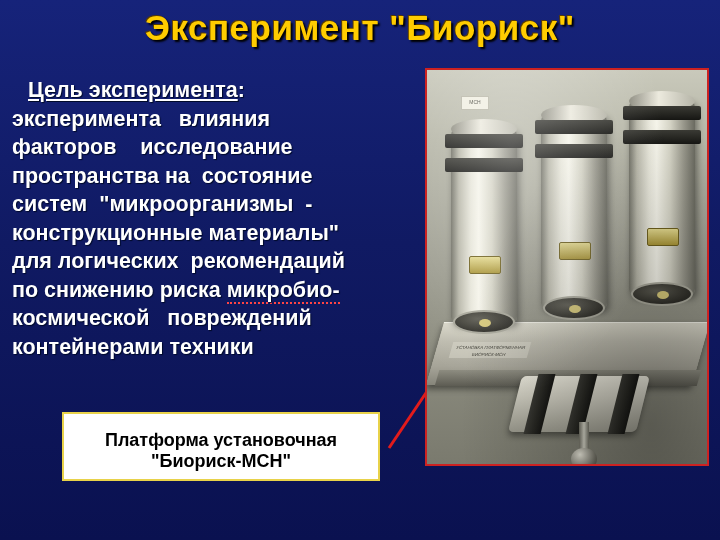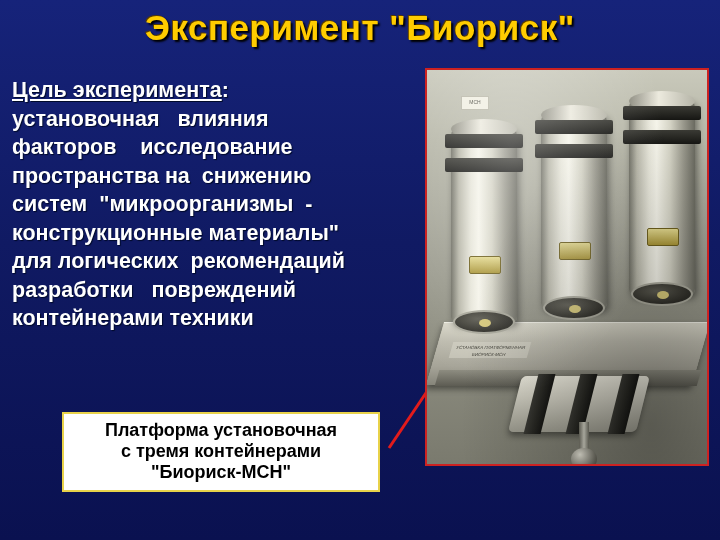--- a/index.html
+++ b/index.html
@@ -47,40 +47,41 @@
     font-weight: bold;
     line-height: 28.5px;
     text-shadow: 1px 1px 1px #000a2a;
   }
   .body-text .line {
     white-space: pre;
   }
   .lead {
     text-decoration: underline;
     color: #ffffff;
+    margin-left: 16px;
   }
   .dotted {
     border-bottom: 2px dotted #ff4444;
     padding-bottom: 0px;
   }
 
   
   .caption-box {
     position: absolute;
     left: 62px;
     top: 412px;
     width: 318px;
     border: 2px solid #e8d24a;
     background: #ffffff;
     color: #000000;
     text-align: center;
     font-size: 18px;
     font-weight: bold;
     line-height: 21px;
-    padding: 6px 4px 7px 4px;
+    padding: 16px 4px 7px 4px;
     box-sizing: border-box;
     font-family: "Liberation Sans", sans-serif;
   }
   .caption-box .cap-line { white-space: pre; }
 
   
   .photo-frame {
     position: absolute;
     left: 425px;
     top: 68px;
@@ -267,33 +268,33 @@
 </style>
 </head>
 <body>
 
 <div class="slide">
 
   <div class="title">Эксперимент "Биориск"</div>
 
   <div class="body-text">
     <div class="line"><span class="lead">Цель эксперимента</span><span>:</span></div>
-    <div class="line">установочная   влияния</div>
+    <div class="line">эксперимента   влияния</div>
     <div class="line">факторов    исследование</div>
-    <div class="line">пространства на  снижению</div>
+    <div class="line">пространства на  состояние</div>
     <div class="line">систем  "микроорганизмы  -</div>
     <div class="line">конструкционные материалы"</div>
     <div class="line">для логических  рекомендаций</div>
-    <div class="line">разработки   повреждений</div>
+    <div class="line"><span>по снижению риска </span><span class="dotted">микробио-</span></div>
+    <div class="line">космической   повреждений</div>
     <div class="line">контейнерами техники</div>
   </div>
 
   <div class="caption-box">
     <div class="cap-line">Платформа установочная</div>
-    <div class="cap-line">с тремя контейнерами</div>
     <div class="cap-line">"Биориск-МСН"</div>
   </div>
 
   <svg class="pointer" viewBox="0 0 120 160">
     <line x1="112" y1="2" x2="14" y2="148" stroke="#e21b1b" stroke-width="3"></line>
     <circle cx="112" cy="2" r="3" fill="#e21b1b"></circle>
   </svg>
 
   <div class="photo-frame">
     <div class="photo">

